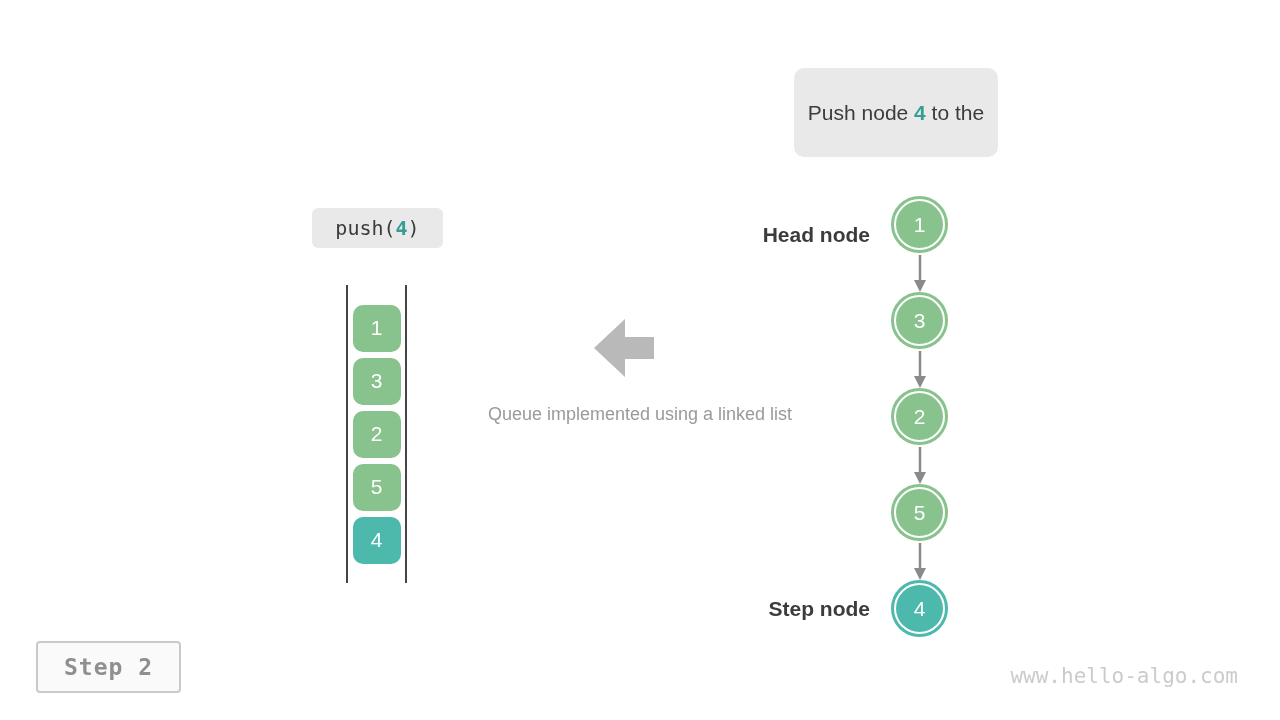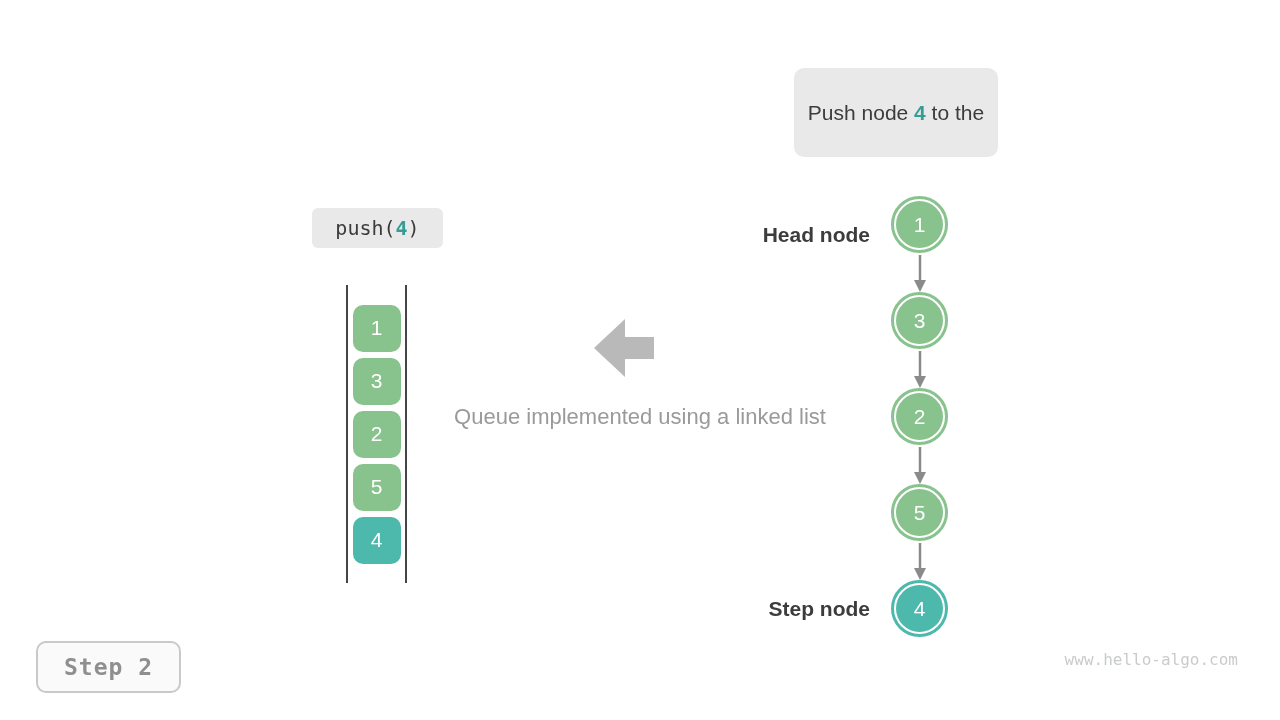--- a/index.html
+++ b/index.html
@@ -58,21 +58,21 @@
   .cell-new { background: var(--teal, #4cb9ac); }
 
   
   .block-arrow { left: 594px; top: 318px; }
   .block-arrow polygon { fill: var(--arrow, #b9b9b9); }
 
   
   .caption {
     left: 340px; top: 404px; width: 600px;
     text-align: center;
-    font-size: 22px;
+    font-size: 18px;
     color: var(--muted, #9a9a9a);
   }
 
   
   .list-col { left: 891px; top: 196px; width: 57px; height: 441px; }
   .node {
     position: absolute; left: 0;
     width: 57px; height: 57px;
     box-sizing: border-box;
     border: 3px solid var(--green, #88c38d);
@@ -102,33 +102,33 @@
   }
   .head-label { top: 212px; margin-top: 11px; }
   .tail-label { top: 597px; }
 
   
   .step-badge {
     left: 36px; top: 641px; width: 145px; height: 52px;
     box-sizing: border-box;
     background: var(--step-bg, #fafafa);
     border: 2px solid var(--step-border, #c9c9c9);
-    border-radius: 10px;
+    border-radius: 4px;
     display: flex; align-items: center; justify-content: center;
     font-family: "DejaVu Sans Mono", monospace;
     font-size: 23px; font-weight: 700;
     letter-spacing: 1px;
     color: var(--step-text, #8f8f8f);
   }
 
   
   .watermark {
-    right: 42px; top: 650px;
+    right: 42px; top: 664px;
     font-family: "DejaVu Sans Mono", monospace;
-    font-size: 16px;
+    font-size: 21px;
     color: var(--watermark, #c9cbcd);
   }
 </style>
 </head>
 <body>
 
 <div class="abs callout">
   <div><span>Push node </span><span class="teal-bold">4</span><span> to the</span></div>
 </div>
 

